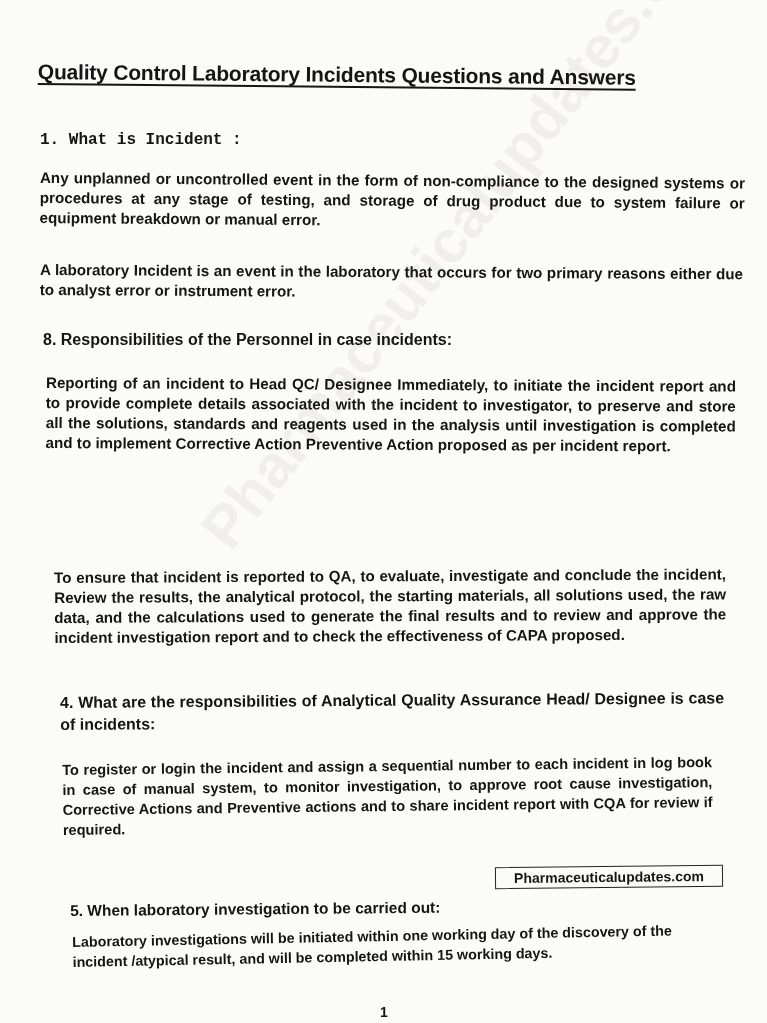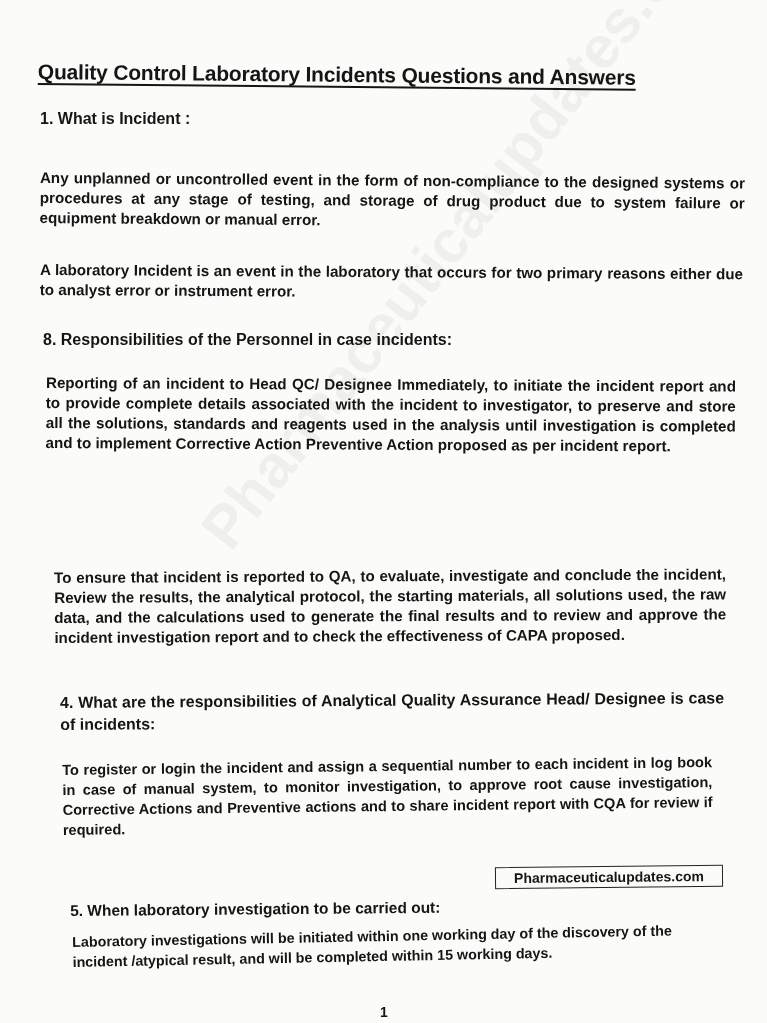--- a/index.html
+++ b/index.html
@@ -43,21 +43,21 @@
   </style>
 </head>
 <body>
 
 <div class="page">
 
   <div class="watermark">Pharmaceuticalupdates.com</div>
 
   <div class="title">Quality Control Laboratory Incidents Questions and Answers</div>
 
-  <div class="q" style="left:40px; top:109px;">1.  What is Incident :</div>
+  <div class="q" style="left:40px; top:130px;font-family:Liberation Mono, monospace;">1.  What is Incident :</div>
   <div class="p" style="left:40px; top:168px; width:705px; transform:rotate(0.45deg); transform-origin:left top;">Any unplanned or uncontrolled event in the form of non-compliance to the designed systems or procedures at any stage of testing, and storage of drug product due to system failure or equipment breakdown or manual error.</div>
   <div class="p" style="left:40px; top:260px; width:703px; transform:rotate(0.35deg); transform-origin:left top;">A laboratory Incident is an event in the laboratory that occurs for two primary reasons either due to analyst error or instrument error.</div>
 
   <div class="q" style="left:43px; top:330px;">8.  Responsibilities of  the Personnel in case incidents:</div>
   <div class="p" style="left:46px; top:373px; width:690px; transform:rotate(0.3deg); transform-origin:left top;">Reporting of an incident to Head QC/ Designee Immediately, to initiate the incident report and to provide complete details associated with the incident to investigator, to preserve and store all the solutions, standards and reagents used in the analysis until investigation is completed and to implement Corrective Action Preventive Action proposed as per incident report.</div>
 
   <div class="p" style="left:54px; top:568px; width:672px; transform:rotate(-0.3deg); transform-origin:left top;">To ensure that incident is reported to QA, to evaluate, investigate and conclude the incident, Review the results, the analytical protocol, the starting materials, all solutions used, the raw data, and the calculations used to generate the final results and to review and approve the incident investigation report and to check the effectiveness of CAPA proposed.</div>
 
   <div class="q" style="left:60px; top:692px; width:664px; white-space:normal; line-height:22px; text-align:justify; transform:rotate(-0.4deg); transform-origin:left top;">4. What are the responsibilities of Analytical Quality Assurance Head/ Designee is case of incidents:</div>
   <div class="p" style="left:62px; top:760px; width:650px; font-size:14.6px; transform:rotate(-0.7deg); transform-origin:left top;">To register or login the incident and assign a sequential number to each incident in log book in case of manual system, to monitor investigation, to approve root cause investigation, Corrective Actions and Preventive actions and to share incident report with CQA for review if required.</div>

